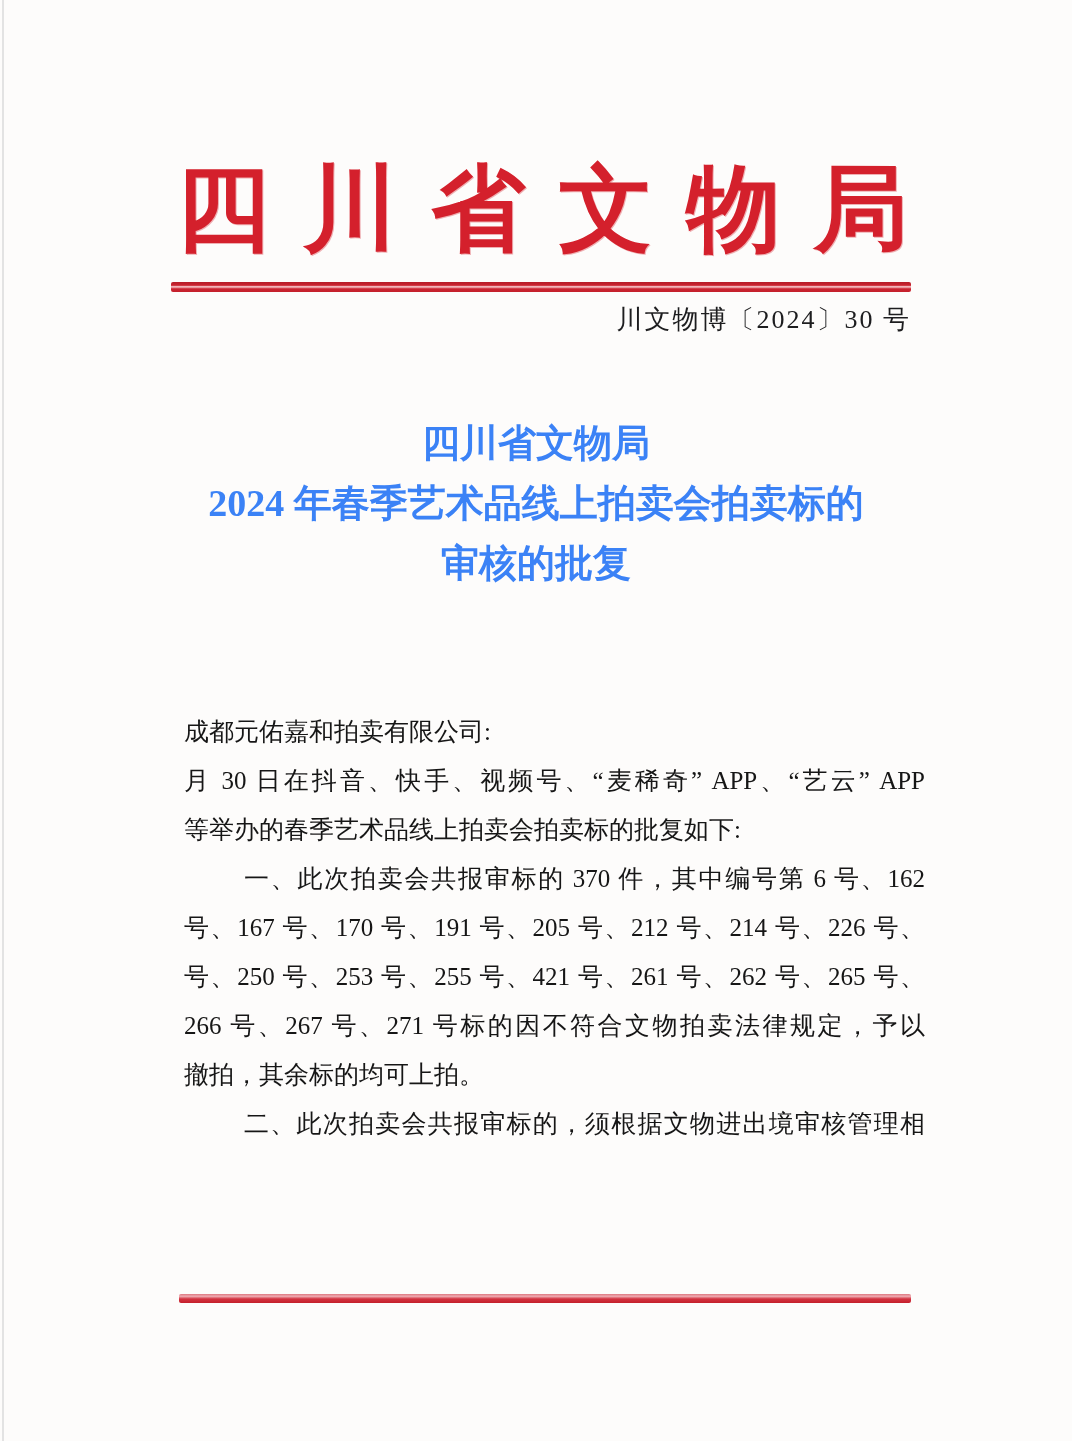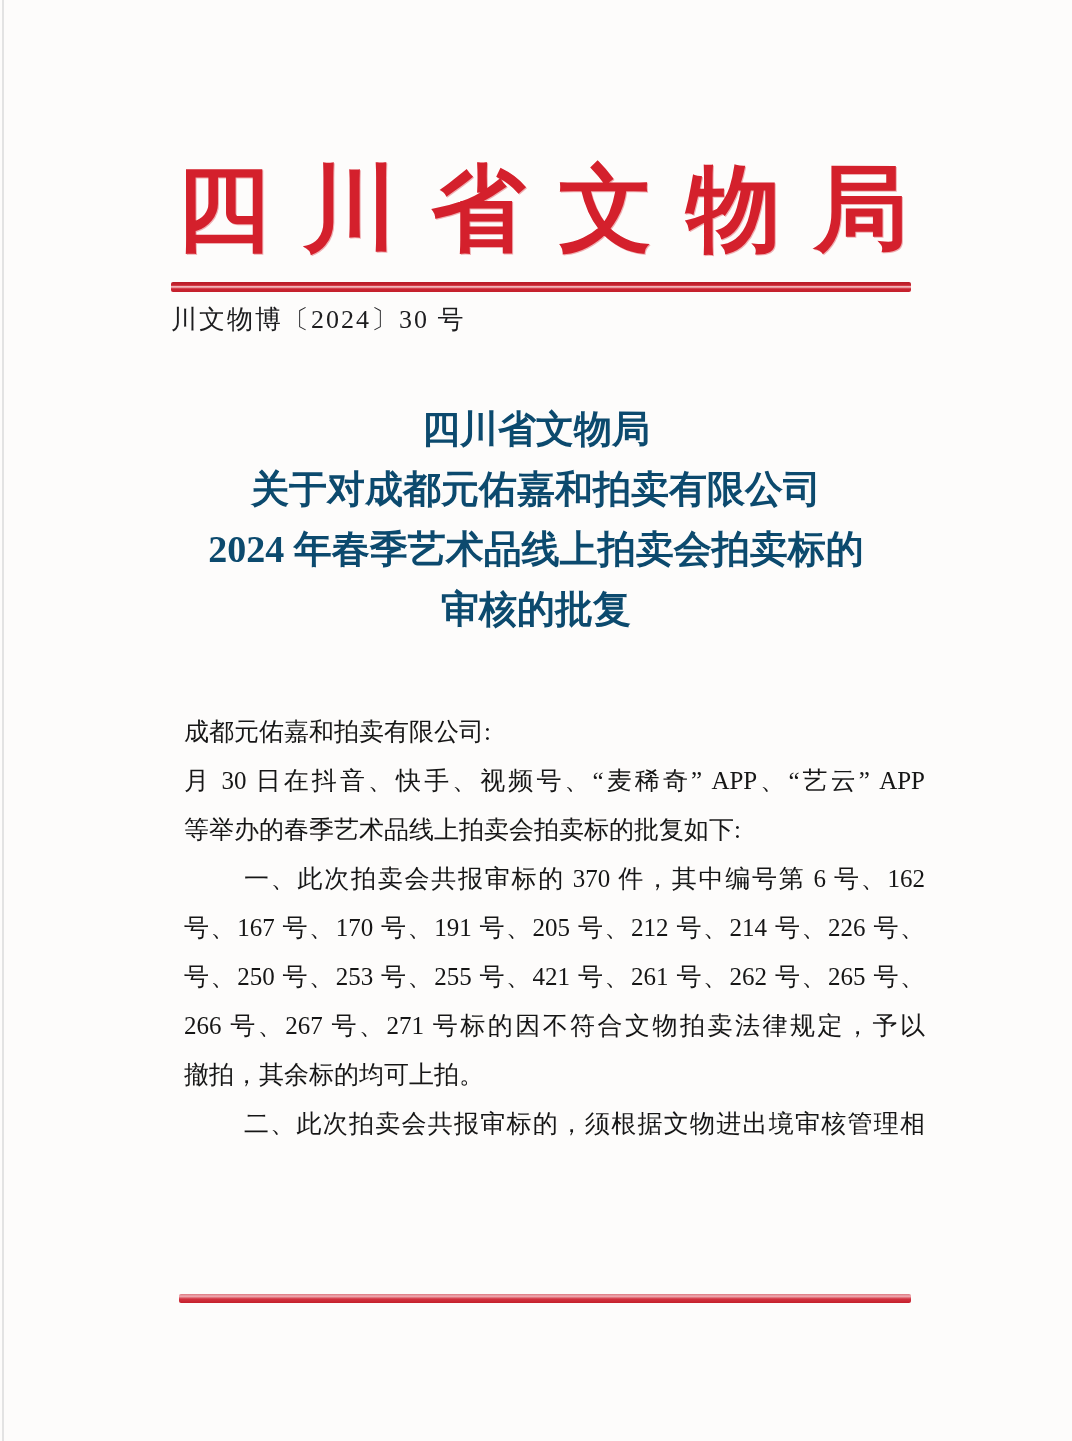--- a/index.html
+++ b/index.html
@@ -44,30 +44,31 @@
     top: 1294px; left: 179px; width: 732px; height: 9px;
     background: linear-gradient(to bottom,
       #dd7780 0%, #eeacb2 26%,
       #d33340 55%, #c41f2b 100%);
     border-radius: 2px;
   }
   
   .doc-number {
     position: absolute;
     top: 302px; left: 171px; width: 740px;
+    text-align: right;
     font-size: 26px; color: #1d1d1f;
     letter-spacing: 2px;
   }
   
   .title-block {
     position: absolute;
-    top: 399px; left: 0; width: 1072px;
+    top: 413px; left: 0; width: 1072px;
     text-align: center;
     font-size: 38px; font-weight: bold;
-    line-height: 60px; color: #0c4a6e;
+    line-height: 60px; color: #3b82f6;
   }
   
   .body-block {
     position: absolute;
     top: 707px; left: 184px; width: 741px;
     font-size: 25px; line-height: 49px;
     color: #161616;
   }
   .line { height: 49px; }
   .line.indent { text-indent: 60px; }
@@ -88,21 +89,20 @@
     <span>物</span>
     <span>局</span>
   </div>
 
   <div class="red-rule-top"></div>
 
   <div class="doc-number">川文物博〔2024〕30 号</div>
 
   <div class="title-block">
     <div>四川省文物局</div>
-    <div>关于对成都元佑嘉和拍卖有限公司</div>
     <div>2024 年春季艺术品线上拍卖会拍卖标的</div>
     <div>审核的批复</div>
   </div>
 
   <div class="body-block">
     <div class="line">成都元佑嘉和拍卖有限公司:</div>
     <div class="line fill">月 30 日在抖音、快手、视频号、“麦稀奇” APP、“艺云” APP</div>
     <div class="line">等举办的春季艺术品线上拍卖会拍卖标的批复如下:</div>
     <div class="line fill indent">一、此次拍卖会共报审标的 370 件，其中编号第 6 号、162</div>
     <div class="line fill">号、167 号、170 号、191 号、205 号、212 号、214 号、226 号、</div>

